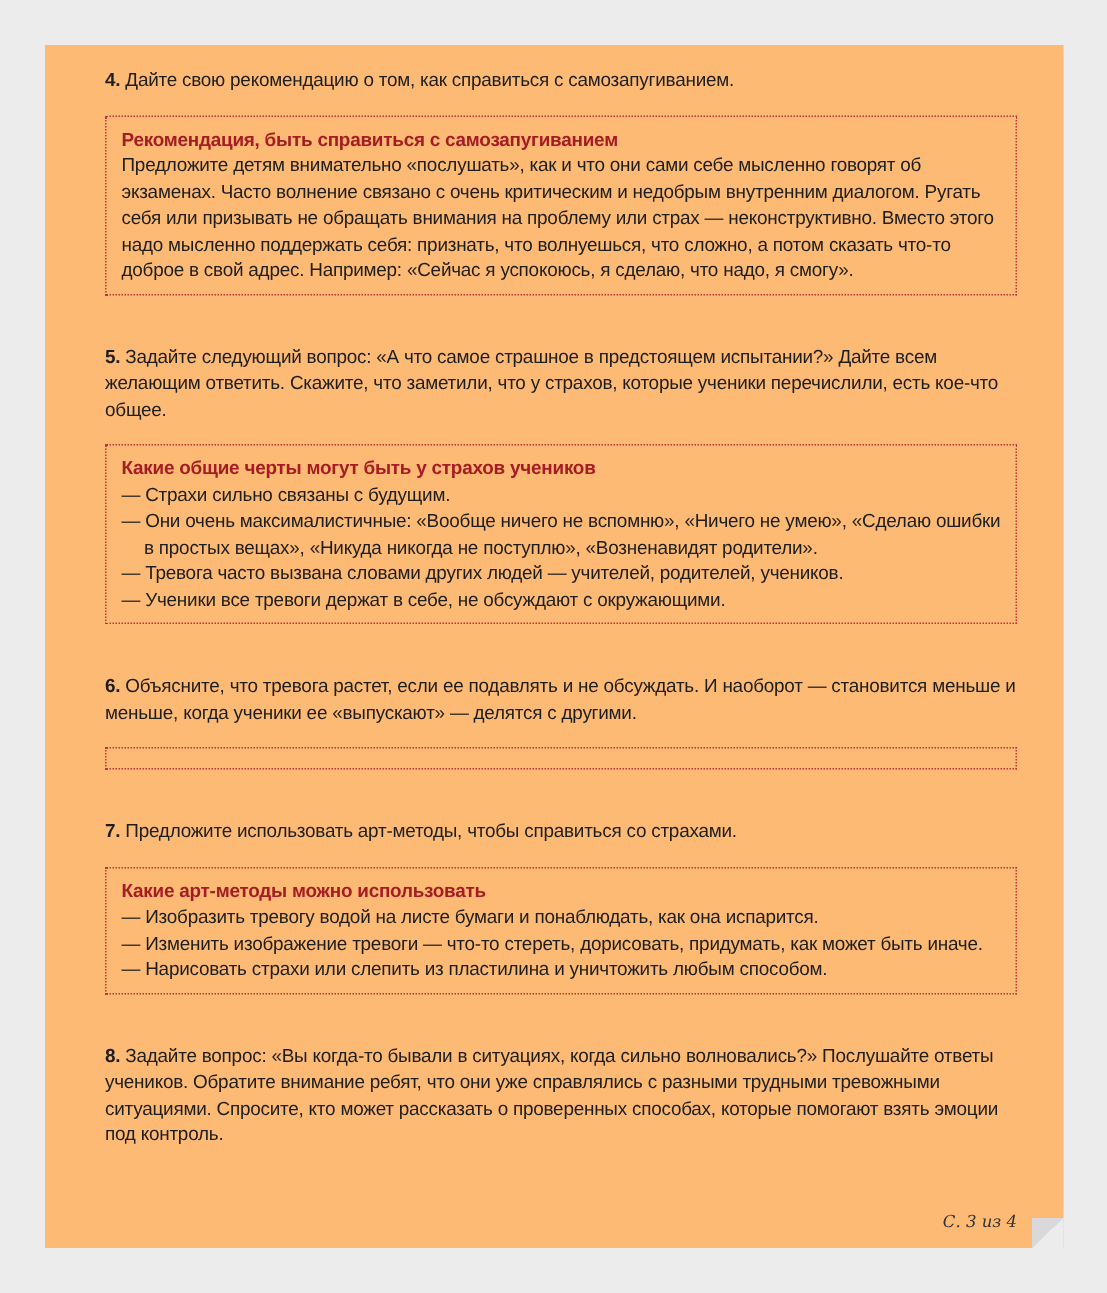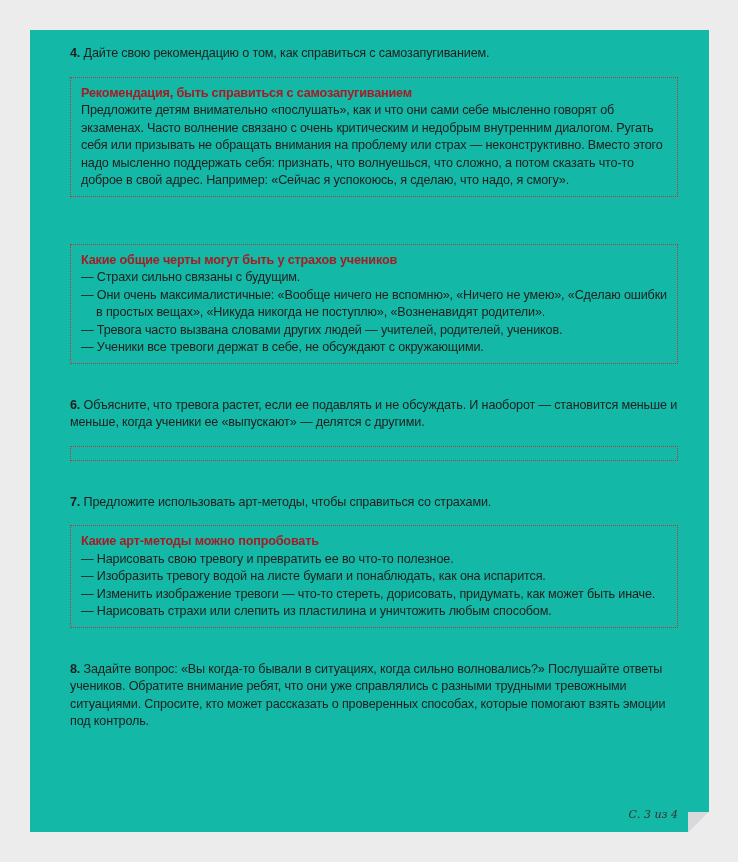--- a/index.html
+++ b/index.html
@@ -8,21 +8,21 @@
       background: #ececec;
       position: relative;
       overflow: hidden;
       font-family: "Liberation Sans", "DejaVu Sans", sans-serif;
       color: #1e1e1e;
     }
     .page {
       position: absolute;
       left: 30px; top: 30px;
       width: 679px; height: 802px;
-      background: #14b8a6;
+      background: #fdba74;
     }
     .fold-cut {
       position: absolute;
       right: 0; bottom: 0;
       width: 21px; height: 20px;
       background: linear-gradient(to bottom right, #d9d9db 0%, #d9d9db 50%, #ececec 50%, #ececec 100%);
     }
     .content {
       position: absolute;
       left: 40px; top: 15px;
@@ -68,43 +68,43 @@
   <div class="content">
 
     <p class="step"><span class="num">4.</span><span> Дайте свою рекомендацию о том, как справиться с самозапугиванием.</span></p>
     <div class="box">
       <p class="box-title">Рекомендация, быть справиться с самозапугиванием</p>
       <p class="box-text">Предложите детям внимательно «послушать», как и что они сами себе мысленно говорят об экзаменах. Часто волнение связано с очень критическим и недобрым внутренним диалогом. Ругать себя или призывать не обращать внимания на проблему или страх — неконструктивно. Вместо этого надо мысленно поддержать себя: признать, что волнуешься, что сложно, а потом сказать что-то доброе в свой адрес. Например: «Сейчас я успокоюсь, я сделаю, что надо, я смогу».</p>
     </div>
 
     <div class="step-gap"></div>
 
+    <p class="step"><span class="num">5.</span><span> Задайте следующий вопрос: «А что самое страшное в предстоящем испытании?» Дайте всем желающим ответить. Скажите, что заметили, что у страхов, которые ученики перечислили, есть кое-что общее.</span></p>
     <div class="box">
       <p class="box-title">Какие общие черты могут быть у страхов учеников</p>
       <ul class="box-list">
         <li>— Страхи сильно связаны с будущим.</li>
         <li>— Они очень максималистичные: «Вообще ничего не вспомню», «Ничего не умею», «Сделаю ошибки в простых вещах», «Никуда никогда не поступлю», «Возненавидят родители».</li>
         <li>— Тревога часто вызвана словами других людей — учителей, родителей, учеников.</li>
         <li>— Ученики все тревоги держат в себе, не обсуждают с окружающими.</li>
       </ul>
     </div>
 
     <div class="step-gap"></div>
 
     <p class="step"><span class="num">6.</span><span> Объясните, что тревога растет, если ее подавлять и не обсуждать. И наоборот — становится меньше и меньше, когда ученики ее «выпускают» — делятся с другими.</span></p>
     <div class="box">
     </div>
 
     <div class="step-gap"></div>
 
     <p class="step"><span class="num">7.</span><span> Предложите использовать арт-методы, чтобы справиться со страхами.</span></p>
     <div class="box">
-      <p class="box-title">Какие арт-методы можно попробовать</p>
+      <p class="box-title">Какие арт-методы можно использовать</p>
       <ul class="box-list">
-        <li>— Нарисовать свою тревогу и превратить ее во что-то полезное.</li>
         <li>— Изобразить тревогу водой на листе бумаги и понаблюдать, как она испарится.</li>
         <li>— Изменить изображение тревоги — что-то стереть, дорисовать, придумать, как может быть иначе.</li>
         <li>— Нарисовать страхи или слепить из пластилина и уничтожить любым способом.</li>
       </ul>
     </div>
 
     <div class="step-gap"></div>
 
     <p class="step"><span class="num">8.</span><span> Задайте вопрос: «Вы когда-то бывали в ситуациях, когда сильно волновались?» Послушайте ответы учеников. Обратите внимание ребят, что они уже справлялись с разными трудными тревожными ситуациями. Спросите, кто может рассказать о проверенных способах, которые помогают взять эмоции под контроль.</span></p>
   </div>

